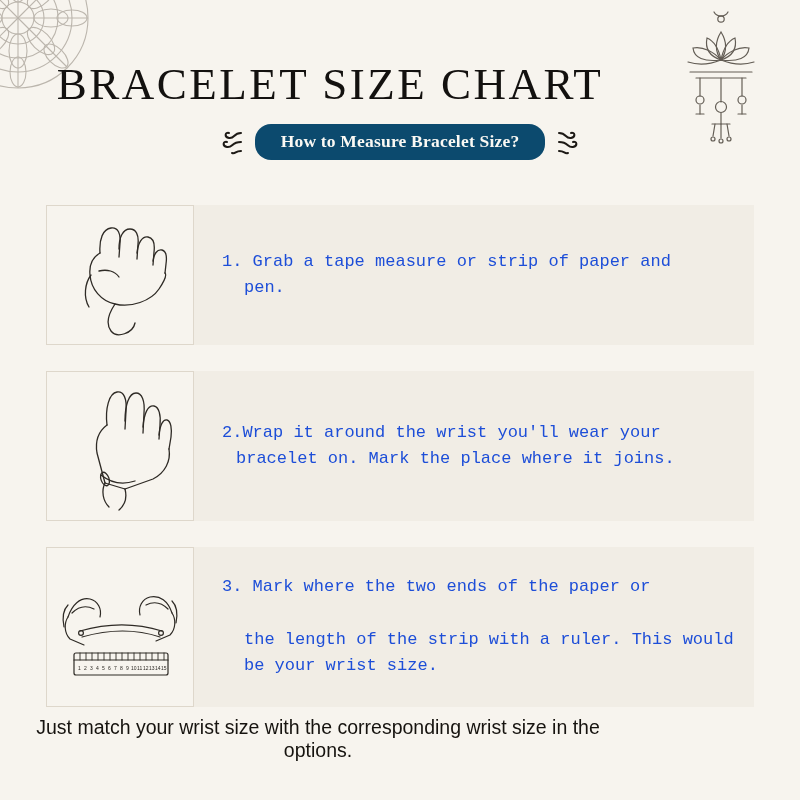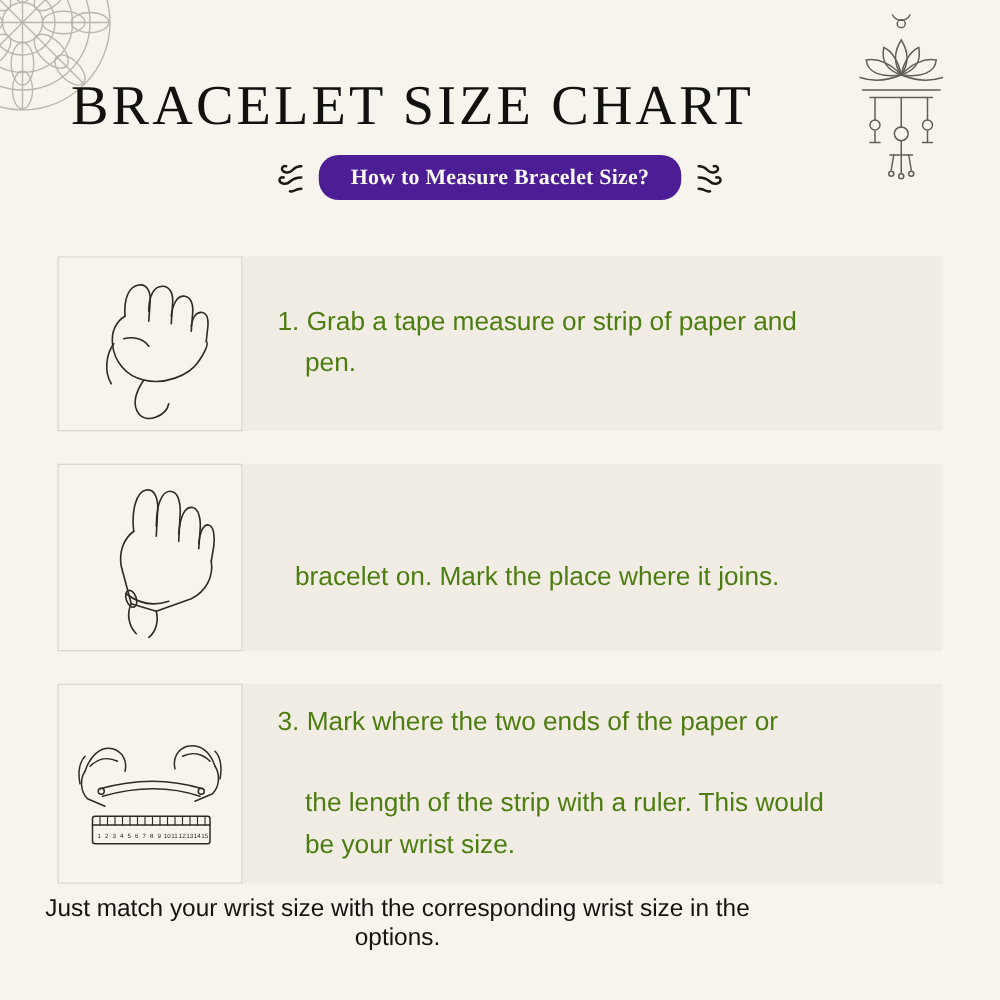--- a/index.html
+++ b/index.html
@@ -50,21 +50,21 @@
     top: 124px; left: 0; width: 800px;
     display: flex; align-items: center; justify-content: center;
     gap: 10px;
   }
   .swirl {
     width: 26px; height: 26px;
     color: #2b2520;
     flex: none;
   }
   .pill {
-    background: #4c1d95;
+    background: #0c4a6e;
     color: #fbf9f4;
     border-radius: 16px;
     padding: 7px 26px 8px 26px;
     font-family: "Liberation Serif", serif;
     font-size: 17.5px;
     font-weight: 700;
     letter-spacing: 0.2px;
     white-space: nowrap;
   }
 
@@ -87,23 +87,24 @@
     background: #f7f4ee;
     border: 1px solid #ded7cb;
     display: flex; align-items: center; justify-content: center;
   }
   .step-img svg { display: block; }
   .step-text {
     flex: 1;
     display: flex;
     align-items: center;
     padding: 14px 18px 14px 28px;
-    font-size: 21px;
+    font-size: 17px;
     line-height: 1.55;
-    color: #4d7c0f;
+    color: #1d4ed8;
+    font-family: Liberation Mono, monospace;
   }
   .step-text .indent { display: inline-block; }
 
   #step-1 .step-img, #step-1 { height: 140px; }
   #step-2 .step-img, #step-2 { height: 150px; }
   #step-3 .step-img, #step-3 { height: 160px; }
 
   .footer {
     position: absolute;
     bottom: 38px; left: 0; width: 636px;
@@ -260,21 +261,21 @@
             <path d="M50 104 C46 112 48 122 54 128"></path>
             <path d="M70 110 C72 118 70 126 64 131"></path>
 
             <path d="M46 96 C56 104 68 106 80 102"></path>
             <ellipse cx="50" cy="100" rx="4" ry="7" transform="rotate(-20 50 100)"></ellipse>
           </g>
         </svg>
       </div>
       <div class="step-text">
         <div>
-          <br>
+          <span>2.Wrap it around the wrist you'll wear your</span><br>
           <span class="indent" style="padding-left:14px">bracelet on. Mark the place where it joins.</span>
         </div>
       </div>
     </div>
 
     <div class="step" id="step-3">
       <div class="step-img">
         <svg width="140" height="140" viewBox="0 0 140 140">
           <g fill="none" stroke="#2e2a25" stroke-width="1.2" stroke-linecap="round" stroke-linejoin="round">
 

